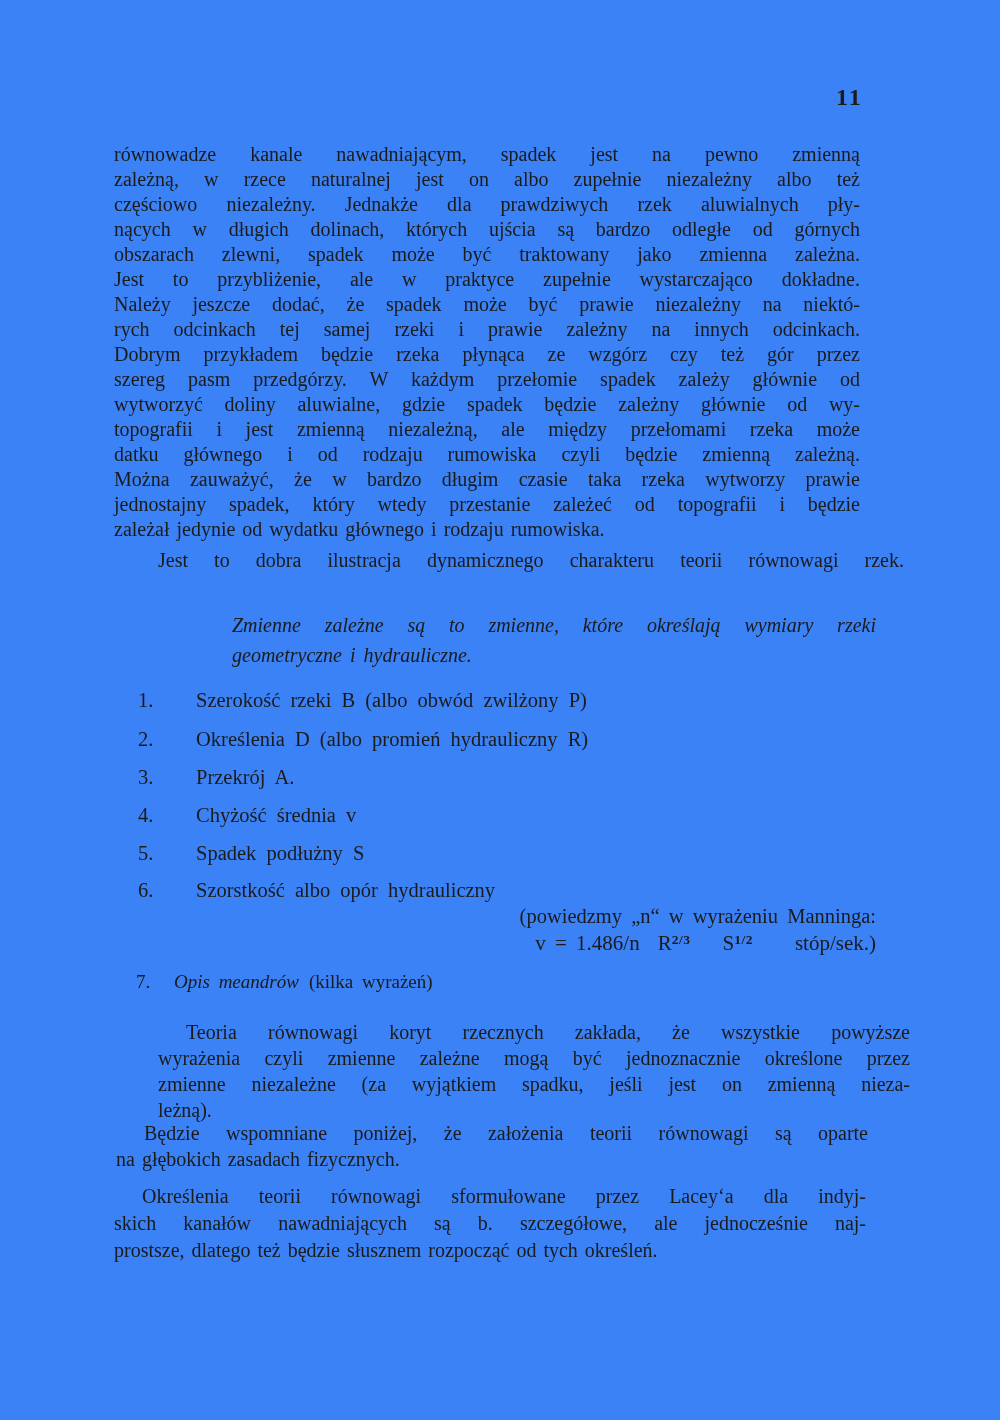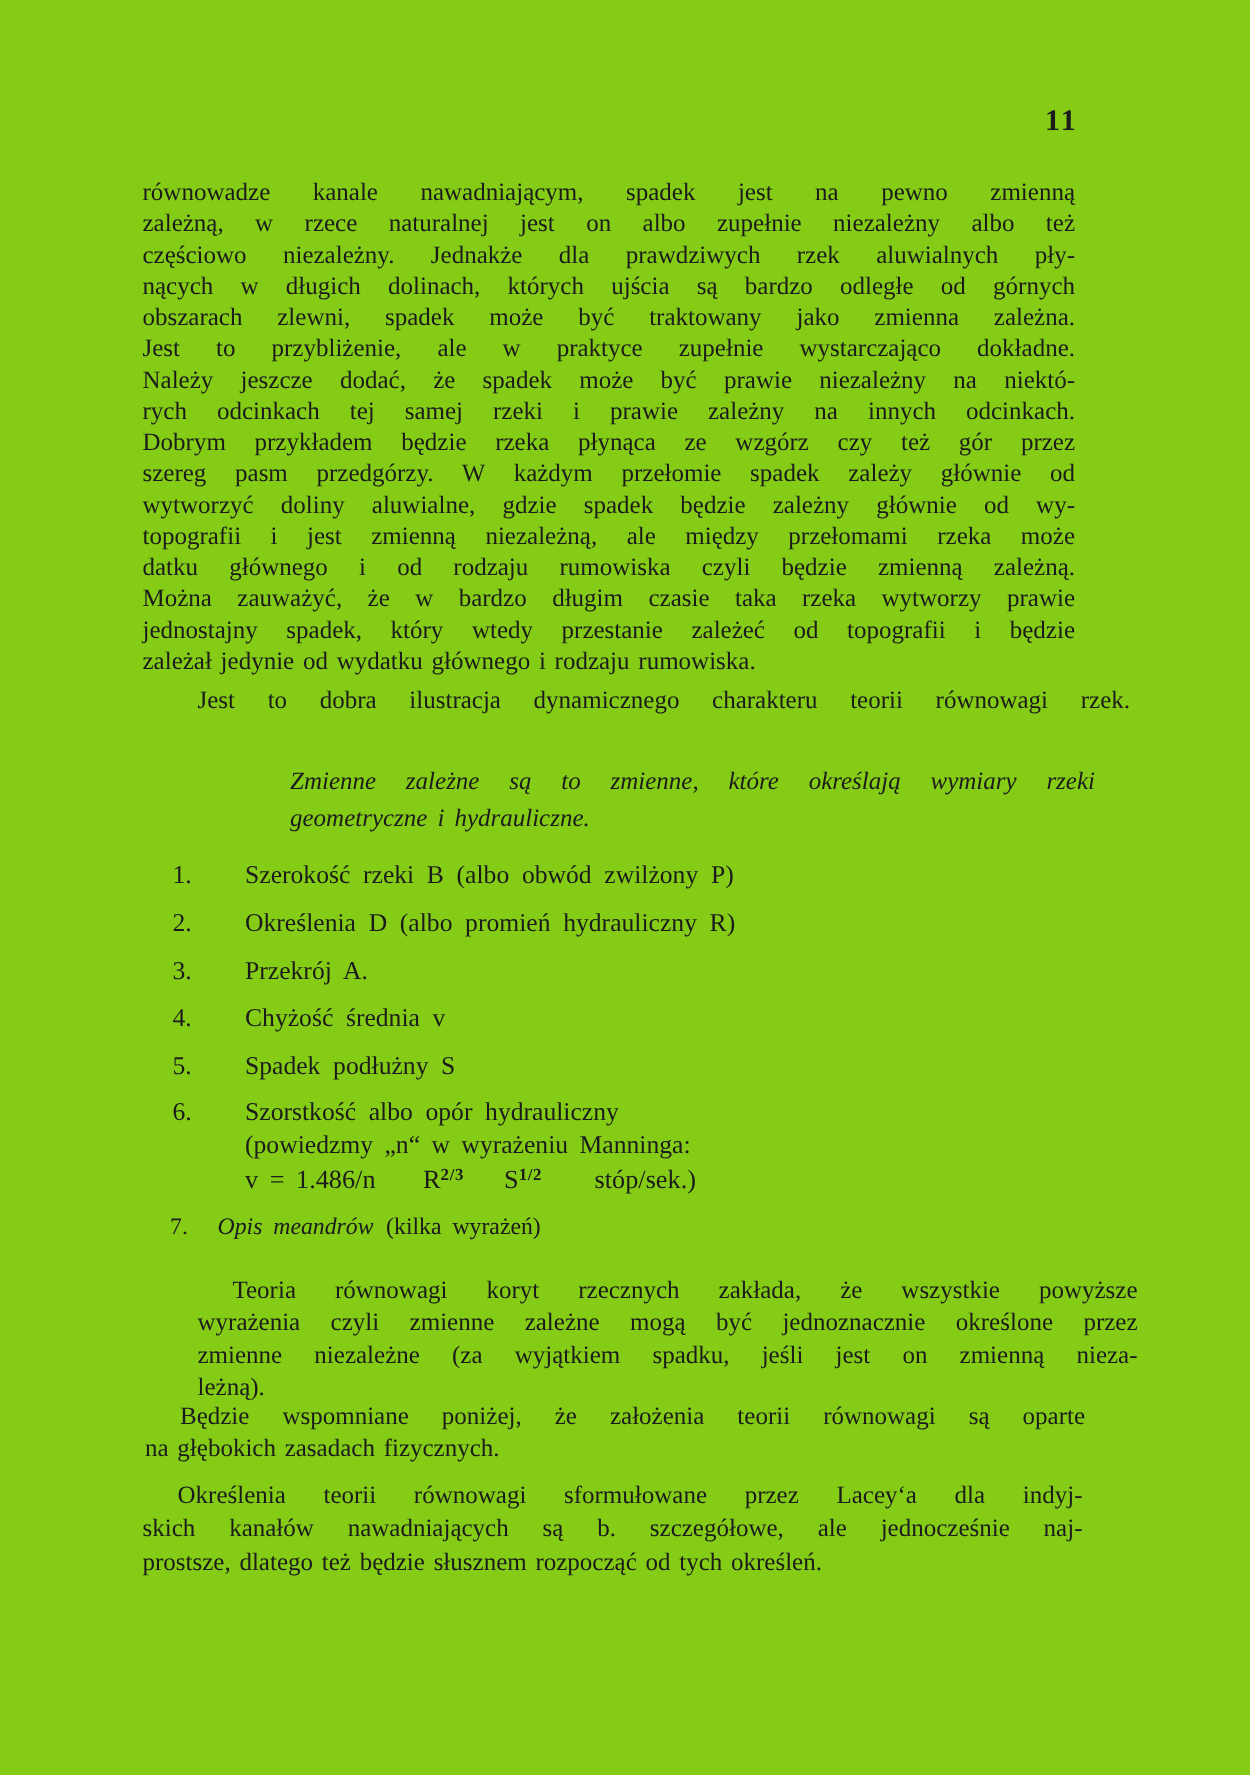--- a/index.html
+++ b/index.html
@@ -1,20 +1,20 @@
 <!DOCTYPE html>
 <html><head>
 <meta charset="utf-8">
 <style>
   html, body { margin: 0; padding: 0; background: #ffffff; }
   .page {
     position: relative;
     width: 1000px;
     height: 1420px;
-    background: #84cc16;
+    background: #3b82f6;
     color: #1b1b1b;
     font-family: "Liberation Serif", "DejaVu Serif", serif;
     overflow: hidden;
   }
   .pagenum {
     position: absolute;
     top: 84px;
     left: 836px;
     font-size: 24px;
     font-weight: 700;
@@ -49,24 +49,25 @@
   .list-item .num {
     display: inline-block;
     width: 58px;
     word-spacing: normal;
   }
   .li-cont {
     position: absolute;
     left: 196px; width: 680px;
     font-size: 20.5px; line-height: 25px;
     word-spacing: 4px;
+    text-align: right;
   }
   .formula { font-size: 21px; }
   .formula .fpart { display: inline-block; }
-  .formula .gap1 { margin-right: 38px; }
+  .formula .gap1 { margin-right: 18px; }
   .formula .gap2 { margin-right: 32px; }
   .formula .gap3 { margin-right: 42px; }
   .formula sup { font-size: 13.5px; font-weight: 600; vertical-align: 6px; letter-spacing: 0.5px; }
   .item7 {
     position: absolute;
     top: 969px; left: 136px; width: 744px;
     font-size: 19px; line-height: 25px;
     word-spacing: 4px;
   }
   .item7 .num7 { display: inline-block; width: 38px; word-spacing: normal; }

